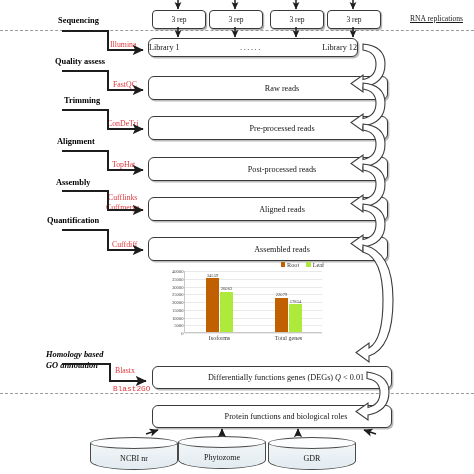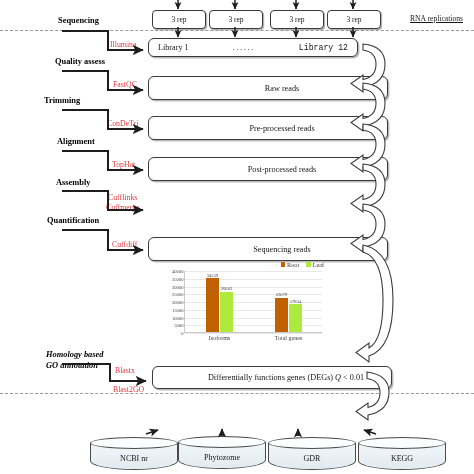--- a/index.html
+++ b/index.html
@@ -58,26 +58,26 @@
     display: flex;
     align-items: center;
     justify-content: center;
     font-size: 8.2px;
     color: #151515;
     box-shadow: 1.4px 1.4px 0 rgba(120,120,120,0.5);
     padding-left: 28px;
   }
   .pbox.libbox {
     justify-content: flex-start;
-    padding: 0 9px;
+    padding: 0 0;
     box-sizing: border-box;
   }
   .libbox .lib-left  { flex: 0 0 auto; }
   .libbox .lib-dots  { flex: 1 1 auto; text-align: center; letter-spacing: 1.6px; }
-  .libbox .lib-right { flex: 0 0 auto; font-family: Liberation Mono, monospace; }
+  .libbox .lib-right { flex: 0 0 auto; }
 
   
   .stage-label {
     position: absolute;
     font-size: 8.4px;
     font-weight: bold;
     color: #000;
     white-space: nowrap;
   }
   .stage-label.two-line { line-height: 10.5px; }
@@ -224,67 +224,73 @@
     <span>3 rep</span>
   </div>
   <div class="rep-box" style="left:327px; top:10px; width:52px;">
     <span>3 rep</span>
   </div>
 
   <div class="rna-rep-label" style="left:385px; top:14px;">RNA replications</div>
 
   <div class="stage-label" style="left:58px;  top:16px;text-align:right;">Sequencing</div>
   <div class="stage-label" style="left:55px;  top:57px;">Quality assess</div>
-  <div class="stage-label" style="left:44px;  top:96px;">Trimming</div>
+  <div class="stage-label" style="left:64px;  top:96px;">Trimming</div>
   <div class="stage-label" style="left:57px;  top:137px;">Alignment</div>
   <div class="stage-label" style="left:56px;  top:178px;">Assembly</div>
   <div class="stage-label" style="left:47px;  top:216px;">Quantification</div>
 
   <div class="stage-label two-line" style="left:46px; top:350px;font-style:italic;">
     <div>Homology based</div>
     <div>GO annotation</div>
   </div>
 
   <div class="tool-label" style="left:110px; top:40px;">Illumina</div>
   <div class="tool-label" style="left:113px; top:80px;">FastQC</div>
   <div class="tool-label" style="left:107px; top:119px;">ConDeTri</div>
   <div class="tool-label" style="left:112px; top:160px;">TopHat</div>
   <div class="tool-label" style="left:108px; top:193px;">Cufflinks</div>
   <div class="tool-label" style="left:106px; top:203px;">Cuffmerge</div>
   <div class="tool-label" style="left:112px; top:240px;">Cuffdiff</div>
   <div class="tool-label" style="left:115px; top:366px;">Blastx</div>
-  <div class="tool-label" style="left:113px; top:385px;">Blast2GO</div>
+  <div class="tool-label" style="left:113px; top:385px;font-family:Liberation Mono, monospace;">Blast2GO</div>
 
   <div class="pbox libbox" style="left:148px; top:38px; width:210px; height:19px;">
     <span class="lib-left">Library 1</span>
     <span class="lib-dots">......</span>
     <span class="lib-right">Library 12</span>
   </div>
 
   <div class="pbox" style="left:148px; top:76px; width:210px; height:22px;">
     <span>Raw reads</span>
   </div>
 
   <div class="pbox" style="left:148px; top:157px; width:210px; height:22px;">
     <span>Post-processed reads</span>
   </div>
 
   <div class="pbox" style="left:148px; top:116px; width:210px; height:22px;">
     <span>Pre-processed reads</span>
   </div>
 
+  <div class="pbox" style="left:148px; top:197px; width:210px; height:22px;">
+    <span>Aligned reads</span>
+  </div>
 
   <div class="pbox" style="left:148px; top:237px; width:210px; height:22px;">
-    <span>Sequencing reads</span>
+    <span>Assembled reads</span>
   </div>
 
   <div class="pbox" style="left:152px; top:366px; width:210px; height:21px;">
     <span><span>Differentially functions genes (DEGs) </span><i>Q</i><span> &lt; 0.01</span></span>
   </div>
 
+  <div class="pbox" style="left:152px; top:405px; width:210px; height:21px;">
+    <span>Protein functions and biological roles</span>
+  </div>
 
   <div id="chart">
     <div class="chart-legend">
       <span class="legend-item">
         <span class="legend-swatch" style="background:#c06000;"></span>
         <span>Root</span>
       </span>
       <span class="legend-item">
         <span class="legend-swatch" style="background:#aeea3c;"></span>
         <span>Leaf</span>
@@ -343,25 +349,20 @@
   <div class="db" style="left:178px; top:436px;">
     <div class="db-body"></div>
     <div class="db-top"></div>
     <div class="db-label">Phytozome</div>
   </div>
   <div class="db" style="left:268px; top:437px;">
     <div class="db-body"></div>
     <div class="db-top"></div>
     <div class="db-label">GDR</div>
   </div>
-  <div class="db" style="left:358px; top:437px;">
-    <div class="db-body"></div>
-    <div class="db-top"></div>
-    <div class="db-label">KEGG</div>
-  </div>
 
   <svg class="overlay" viewBox="0 0 474 474">
     <defs>
       <marker id="ah" markerWidth="7" markerHeight="7" refX="5.2" refY="3" orient="auto">
         <path d="M0,0.4 L5.6,3 L0,5.6 L1.3,3 Z" fill="#1d1d1d"></path>
       </marker>
       <marker id="ahs" markerWidth="6" markerHeight="6" refX="4.6" refY="2.6" orient="auto">
         <path d="M0,0.3 L4.9,2.6 L0,4.9 L1.1,2.6 Z" fill="#1d1d1d"></path>
       </marker>
     </defs>

